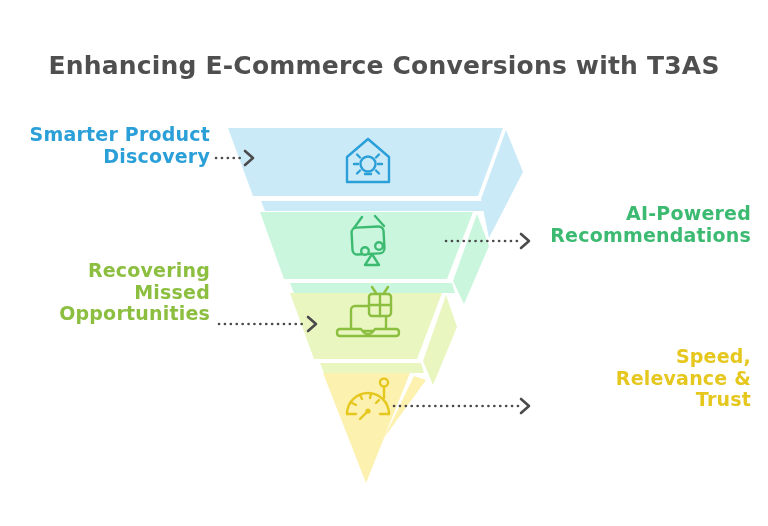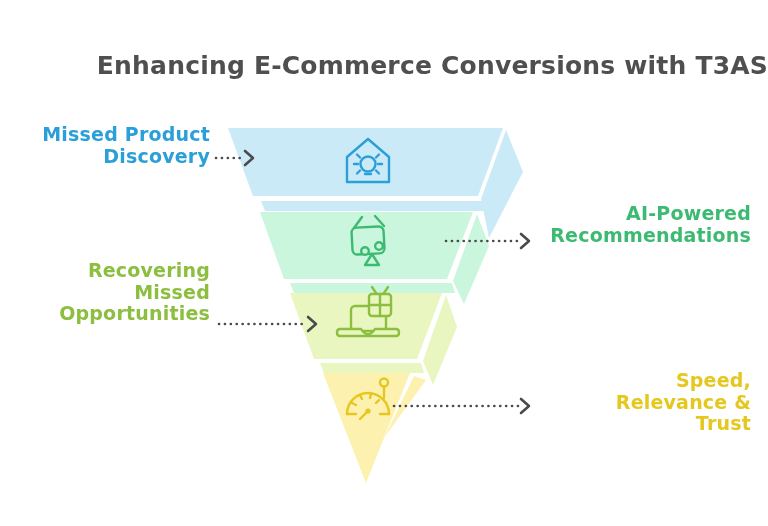--- a/index.html
+++ b/index.html
@@ -7,52 +7,52 @@
     --level1_fill:#cbeaf8; --level1_accent:#2b9fd8;
     --level2_fill:#c9f6dd; --level2_accent:#3cba72;
     --level3_fill:#e9f6c0; --level3_accent:#8cbe3f;
     --level4_fill:#fdf1b0; --level4_accent:#e5c71e;
   }
   html,body{margin:0;padding:0;}
   body{background:var(--background);font-family:"DejaVu Sans","Liberation Sans",sans-serif;}
   .stage{position:relative;width:768px;height:526px;background:var(--background);overflow:hidden;}
   .title{
     position:absolute;top:51px;left:0;width:768px;margin:0;
-    text-align:right;font-size:25px;font-weight:bold;color:var(--title_text);
+    text-align:center;font-size:25px;font-weight:bold;color:var(--title_text);
     letter-spacing:0.2px;
   }
   .label{
     position:absolute;font-weight:bold;font-size:19px;line-height:21.5px;
     white-space:pre-line;letter-spacing:0.2px;
   }
   .label.side-left{left:18px;width:192px;text-align:right;}
   .label.side-right{left:546px;width:205px;text-align:right;}
   .lv1{color:var(--level1_accent);top:124px;}
   .lv2{color:var(--level2_accent);top:203px;}
   .lv3{color:var(--level3_accent);top:260px;}
-  .lv4{color:var(--level4_accent);top:370px;}
+  .lv4{color:var(--level4_accent);top:346px;}
   svg{position:absolute;top:0;left:0;}
   .f1{fill:var(--level1_fill);} .f2{fill:var(--level2_fill);}
   .f3{fill:var(--level3_fill);} .f4{fill:var(--level4_fill);}
   .icon{fill:none;stroke-width:2.4;stroke-linecap:round;stroke-linejoin:round;}
   .s1{stroke:var(--level1_accent);} .s2{stroke:var(--level2_accent);}
   .s3{stroke:var(--level3_accent);} .s4{stroke:var(--level4_accent);}
   .bg2{fill:var(--level2_fill);} .bg3{fill:var(--level3_fill);}
   .dot4{fill:var(--level4_accent);stroke:none;}
   .dots{stroke:var(--arrow);stroke-width:2.6;stroke-dasharray:0.1 5.8;stroke-linecap:round;fill:none;}
   .chev{stroke:var(--arrow);stroke-width:2.6;fill:none;stroke-linecap:round;stroke-linejoin:round;}
 </style>
 </head>
 <body>
 
 <div class="stage">
 
   <h1 class="title">Enhancing E-Commerce Conversions with T3AS</h1>
 
-  <div class="label side-left lv1">Missed Product
+  <div class="label side-left lv1">Smarter Product
 Discovery</div>
   <div class="label side-right lv2">AI-Powered
 Recommendations</div>
   <div class="label side-left lv3">Recovering
 Missed
 Opportunities</div>
   <div class="label side-right lv4">Speed,
 Relevance &amp;
 Trust</div>
 

